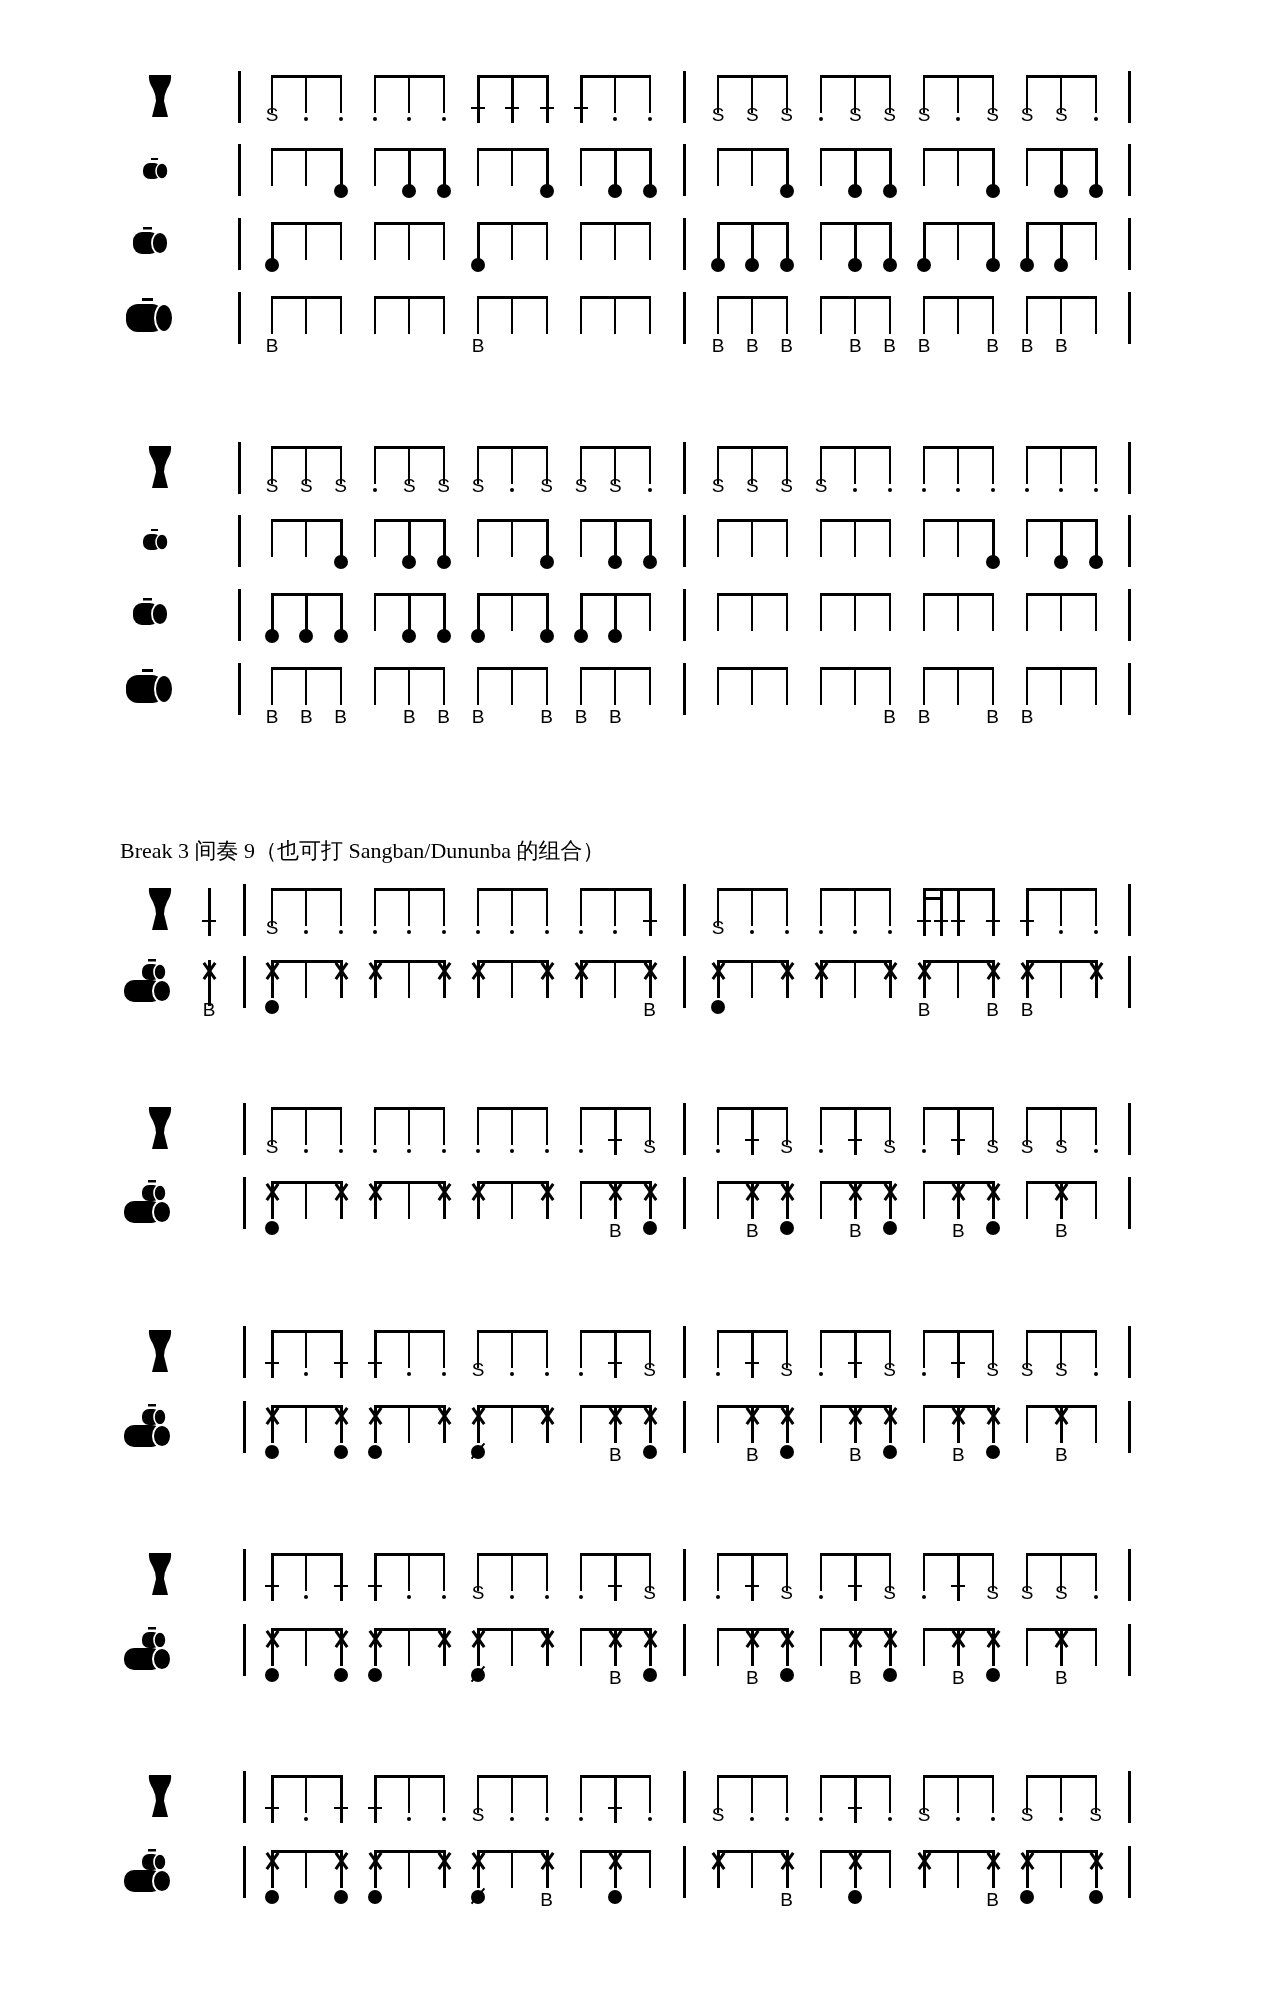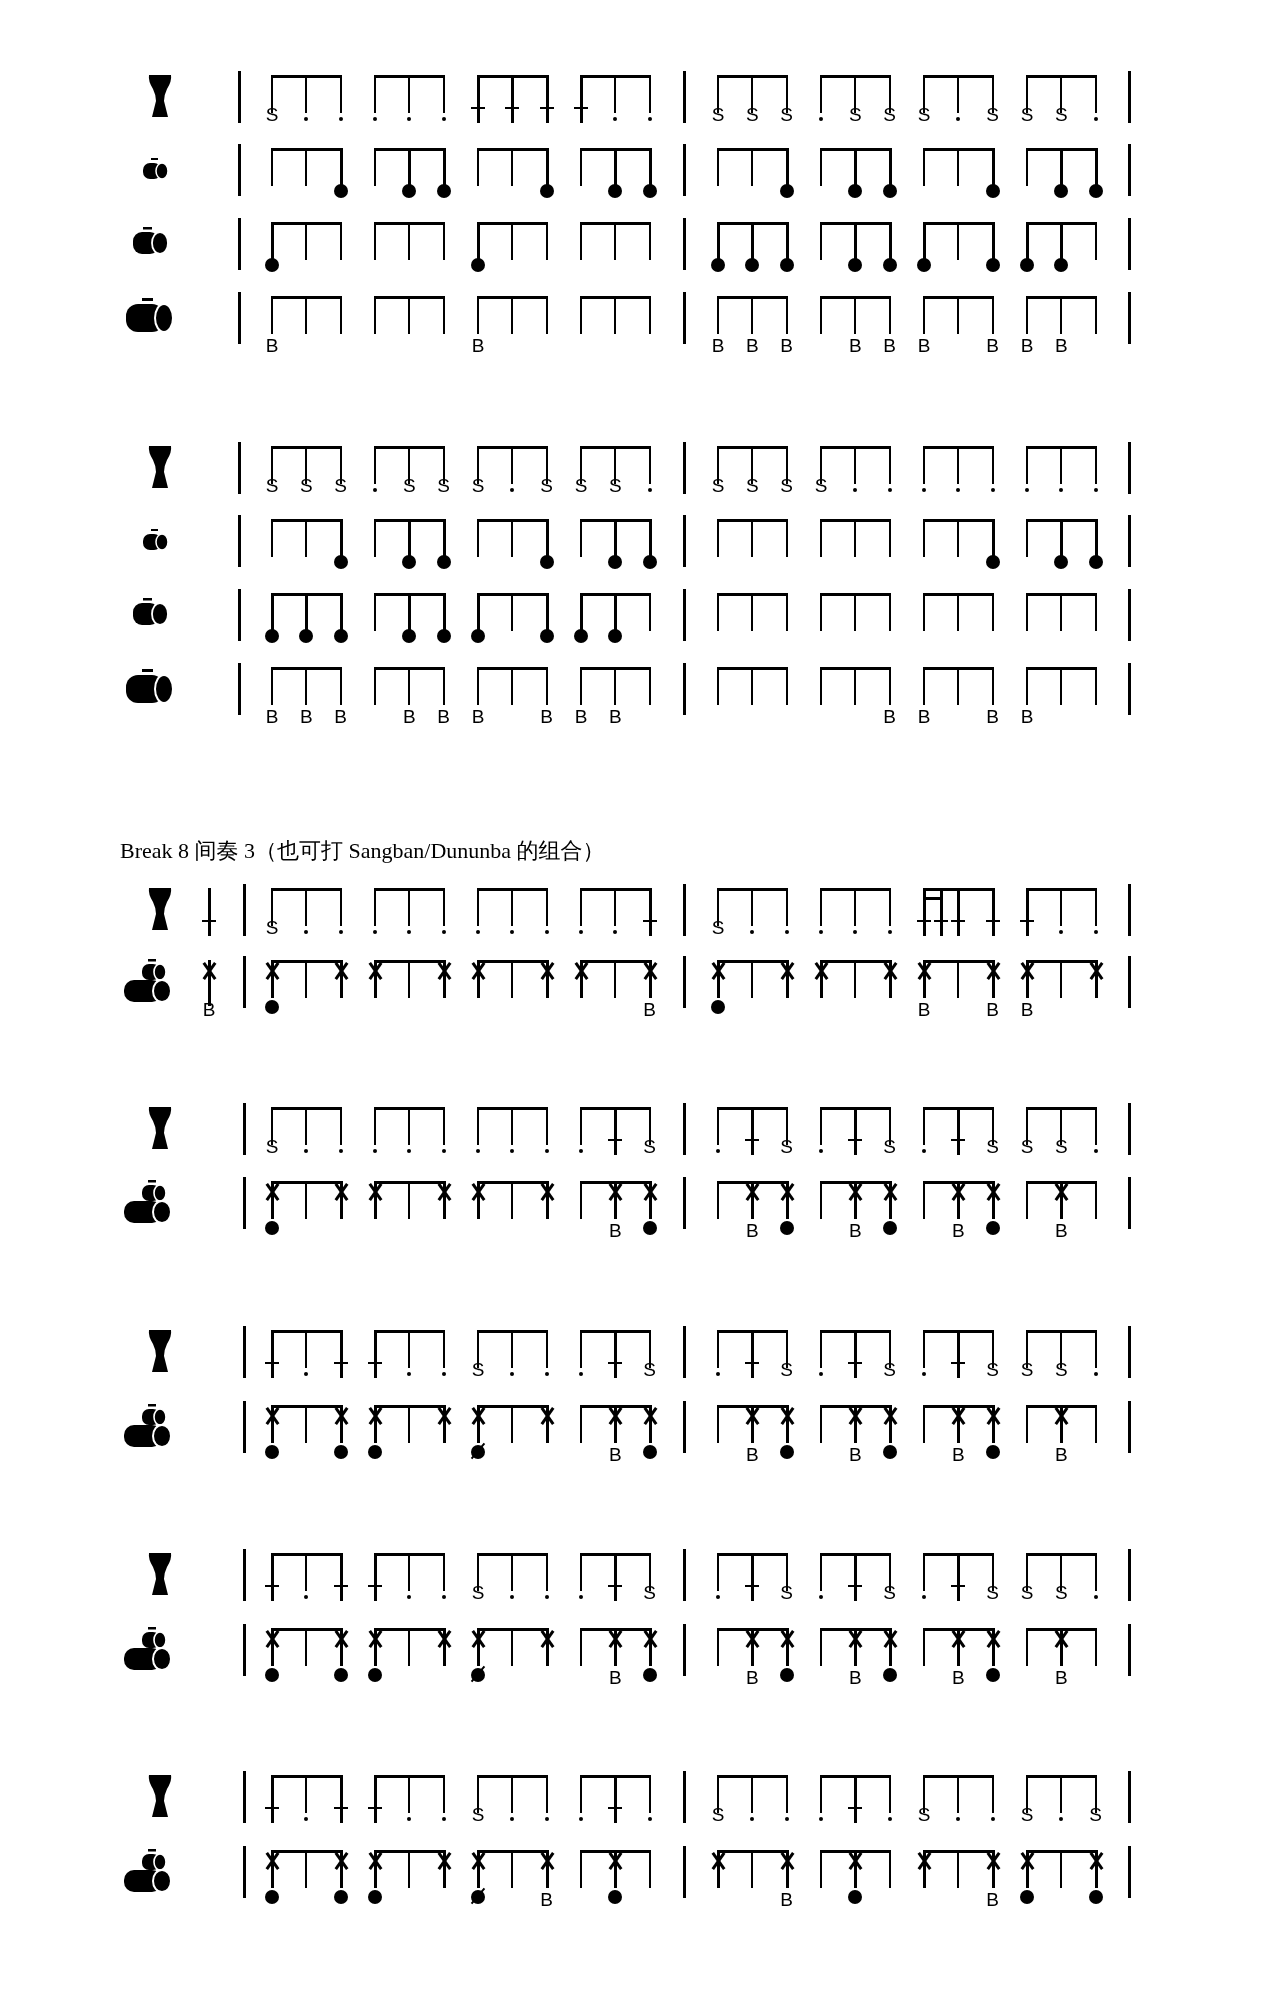--- a/index.html
+++ b/index.html
@@ -20,21 +20,21 @@
   .xmark::before, .xmark::after { content: ""; position: absolute; left: 8px; top: -1px; width: 3px; height: 20px; background: #000; }
   .xmark::before { transform: rotate(35deg); }
   .xmark::after { transform: rotate(-35deg); }
   .mute { position: absolute; width: 2px; height: 20px; background: #000; transform: rotate(40deg); margin-left: -1px; }
   .title { position: absolute; left: 120px; top: 836px; font-family: "Liberation Serif", "DejaVu Serif", serif; font-size: 22px; white-space: pre; }
 </style>
 </head>
 <body>
 
 <div class="sheet">
-  <div class="title">Break 8 间奏 3（也可打 Sangban/Dununba 的组合）</div>
+  <div class="title">Break 3 间奏 9（也可打 Sangban/Dununba 的组合）</div>
   <div id="systems">
       <div class="row" style="top: 75px;">
         <div class="barline" style="left: 238px; top: -4px; height: 52px;"></div>
         <div class="barline" style="left: 683px; top: -4px; height: 52px;"></div>
         <div class="barline" style="left: 1128px; top: -4px; height: 52px;"></div>
         <div class="beam" style="left: 271px; width: 70.6px;"></div>
         <div class="stem" style="left: 271px; height: 38px;"></div>
         <div class="sym" style="left: 272px; top: 30px;">S</div>
         <div class="stem" style="left: 305.3px; height: 38px;"></div>
         <div class="dotsmall" style="left: 306.3px; top: 42px;"></div>

